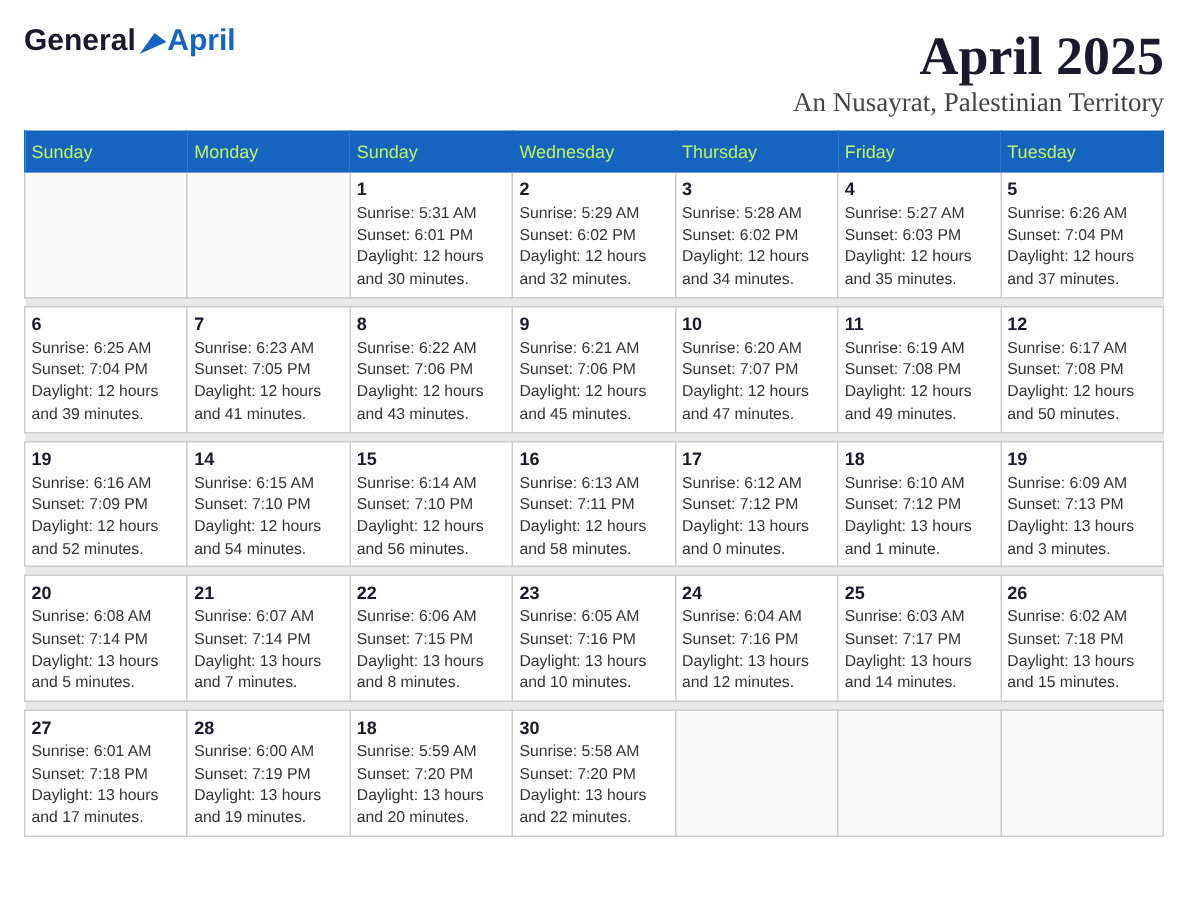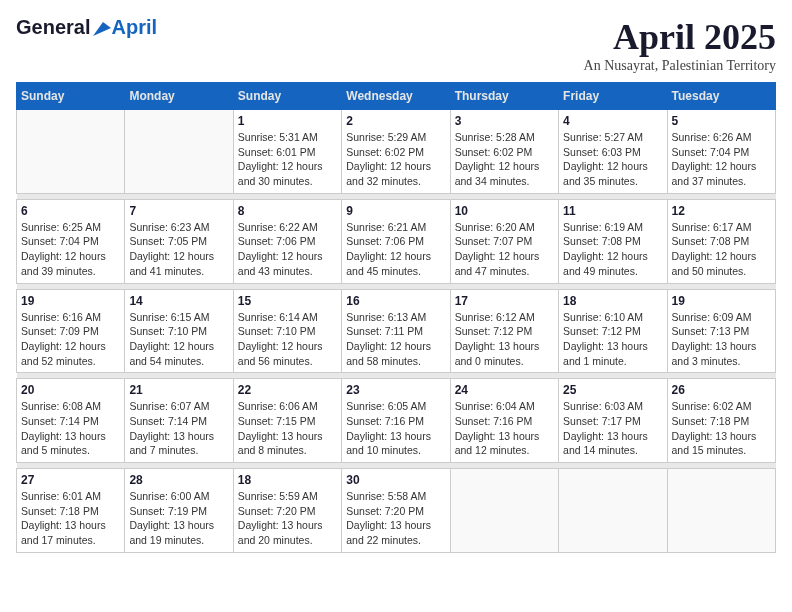--- a/index.html
+++ b/index.html
@@ -38,35 +38,35 @@
     .title-area {
       text-align: right;
       font-family: Liberation Serif, serif;
     }
     .month-title {
       font-size: 36px;
       font-weight: bold;
       color: #1a1a2e;
     }
     .location-title {
-      font-size: 14px;
+      font-size: 18px;
       color: #444;
     }
     .calendar {
       width: 100%;
       border-collapse: collapse;
       font-size: 11px;
     }
     .calendar thead tr th {
       background-color: #1565c0;
-      color: #e5e5e5;
+      color: #bef264;
       padding: 6px 4px;
       text-align: left;
       font-size: 12px;
-      font-weight: bold;
+      font-weight: normal;
       border: 1px solid #1565c0;
     }
     .calendar tbody tr td {
       border: 1px solid #ccc;
       vertical-align: top;
       padding: 4px;
       min-height: 70px;
       width: calc(100% / 7);
       background: #fff;
     }

